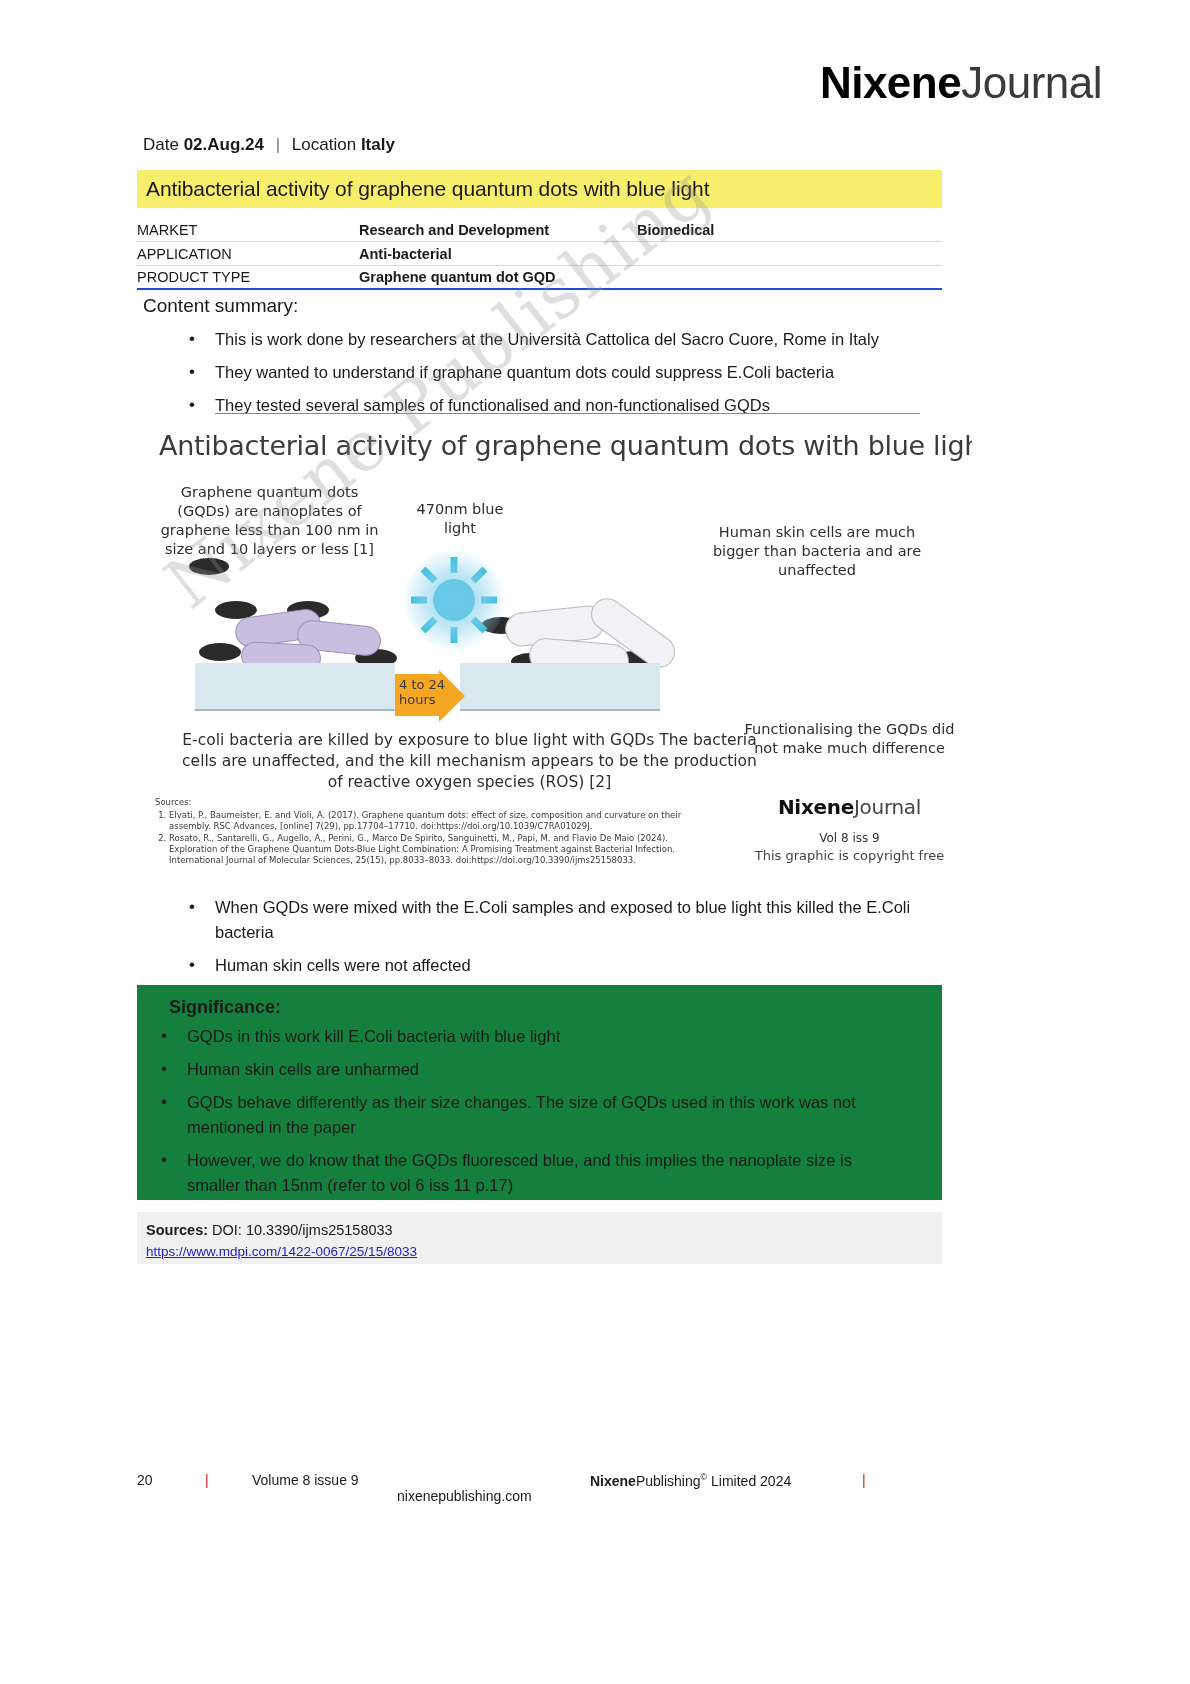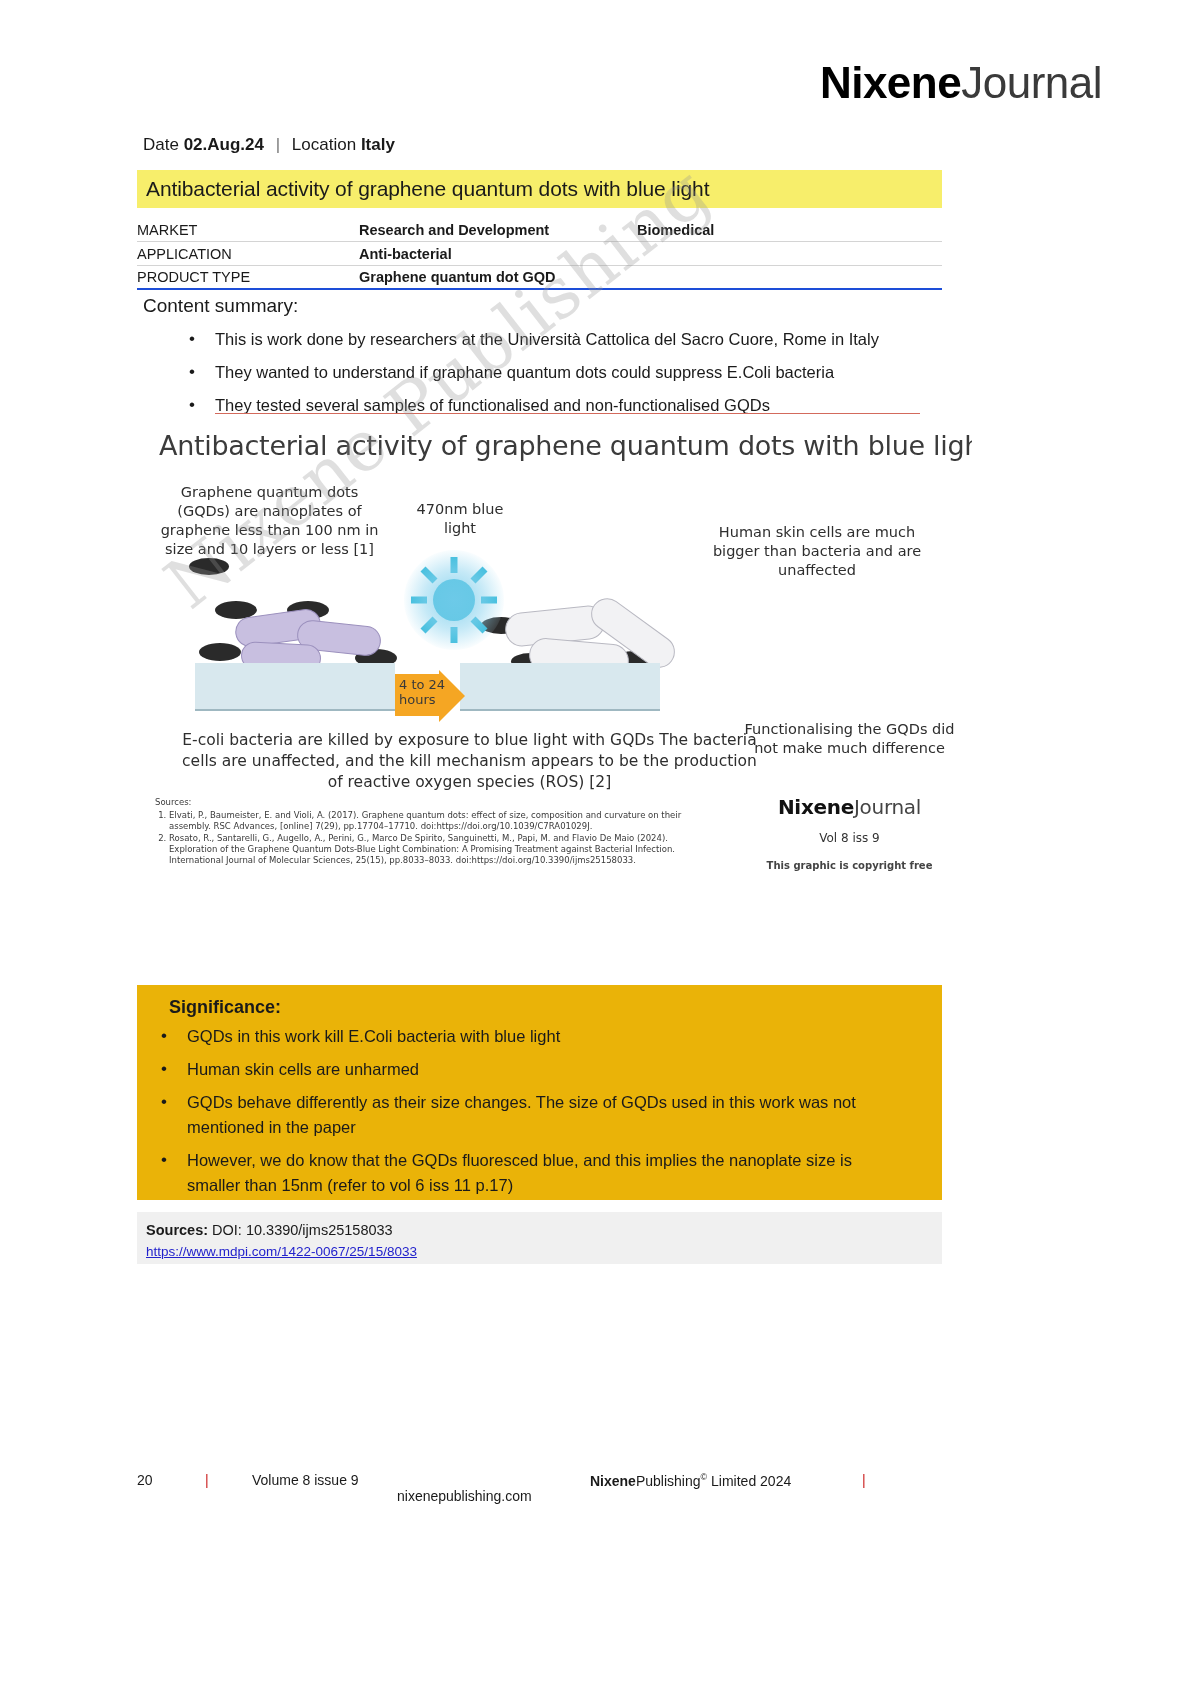--- a/index.html
+++ b/index.html
@@ -215,21 +215,21 @@
   .info-logo {
     position: absolute;
     left: 600px; top: 390px;
     width: 225px;
     text-align: center;
   }
   .info-logo .lg { font-size: 20px; letter-spacing: -0.3px; }
   .info-logo .lg b { font-weight: bold; color: #111; }
   .info-logo .lg span { color: #444; }
   .info-logo .vol { font-size: 12px; margin-top: 12px; color: #333; }
-  .info-logo .cr { font-size: 10px; margin-top: 15px; color: #444; font-weight: bold; }
+  .info-logo .cr { font-size: 13px; margin-top: 3px; color: #444; }
 
   
   .watermark {
     position: absolute;
     left: 150px; top: 560px;
     font-size: 70px;
     color: rgba(150,150,150,0.30);
     transform: rotate(-38deg);
     transform-origin: left top;
     font-family: "DejaVu Serif", serif;
@@ -243,21 +243,21 @@
     position: absolute;
     left: 175px; top: 895px;
     width: 770px;
   }
 
   
   .sig {
     position: absolute;
     left: 137px; top: 985px;
     width: 805px; height: 215px;
-    background: #eab308;
+    background: #15803d;
     padding: 12px 10px 0 10px;
   }
   .sig h3 {
     margin: 0 0 6px 22px;
     font-size: 18px;
     font-weight: bold;
   }
   .sig-list { margin-left: 26px; width: 755px; }
   .sig-list li { font-size: 16.5px; line-height: 24px; margin-bottom: 5px; }
 
@@ -408,20 +408,24 @@
       <div class="lg">
         <b>Nixene</b><span>Journal</span>
       </div>
       <div class="vol">Vol 8 iss 9</div>
       <div class="cr">This graphic is copyright free</div>
     </div>
   </div>
 
   <div class="watermark">Nixene Publishing</div>
 
+  <ul class="bullets post-list">
+    <li>When GQDs were mixed with the E.Coli samples and exposed to blue light this killed the E.Coli bacteria</li>
+    <li>Human skin cells were not affected</li>
+  </ul>
 
   <div class="sig">
     <h3>Significance:</h3>
     <ul class="bullets sig-list">
       <li>GQDs in this work kill E.Coli bacteria with blue light</li>
       <li>Human skin cells are unharmed</li>
       <li>GQDs behave differently as their size changes.  The size of GQDs used in this work was not mentioned in the paper</li>
       <li>However, we do know that the GQDs fluoresced blue, and this implies the nanoplate size is smaller than 15nm (refer to vol 6 iss 11 p.17)</li>
       <li>Interesting that functionalising the GQDs made no difference to the activity</li>
     </ul>

